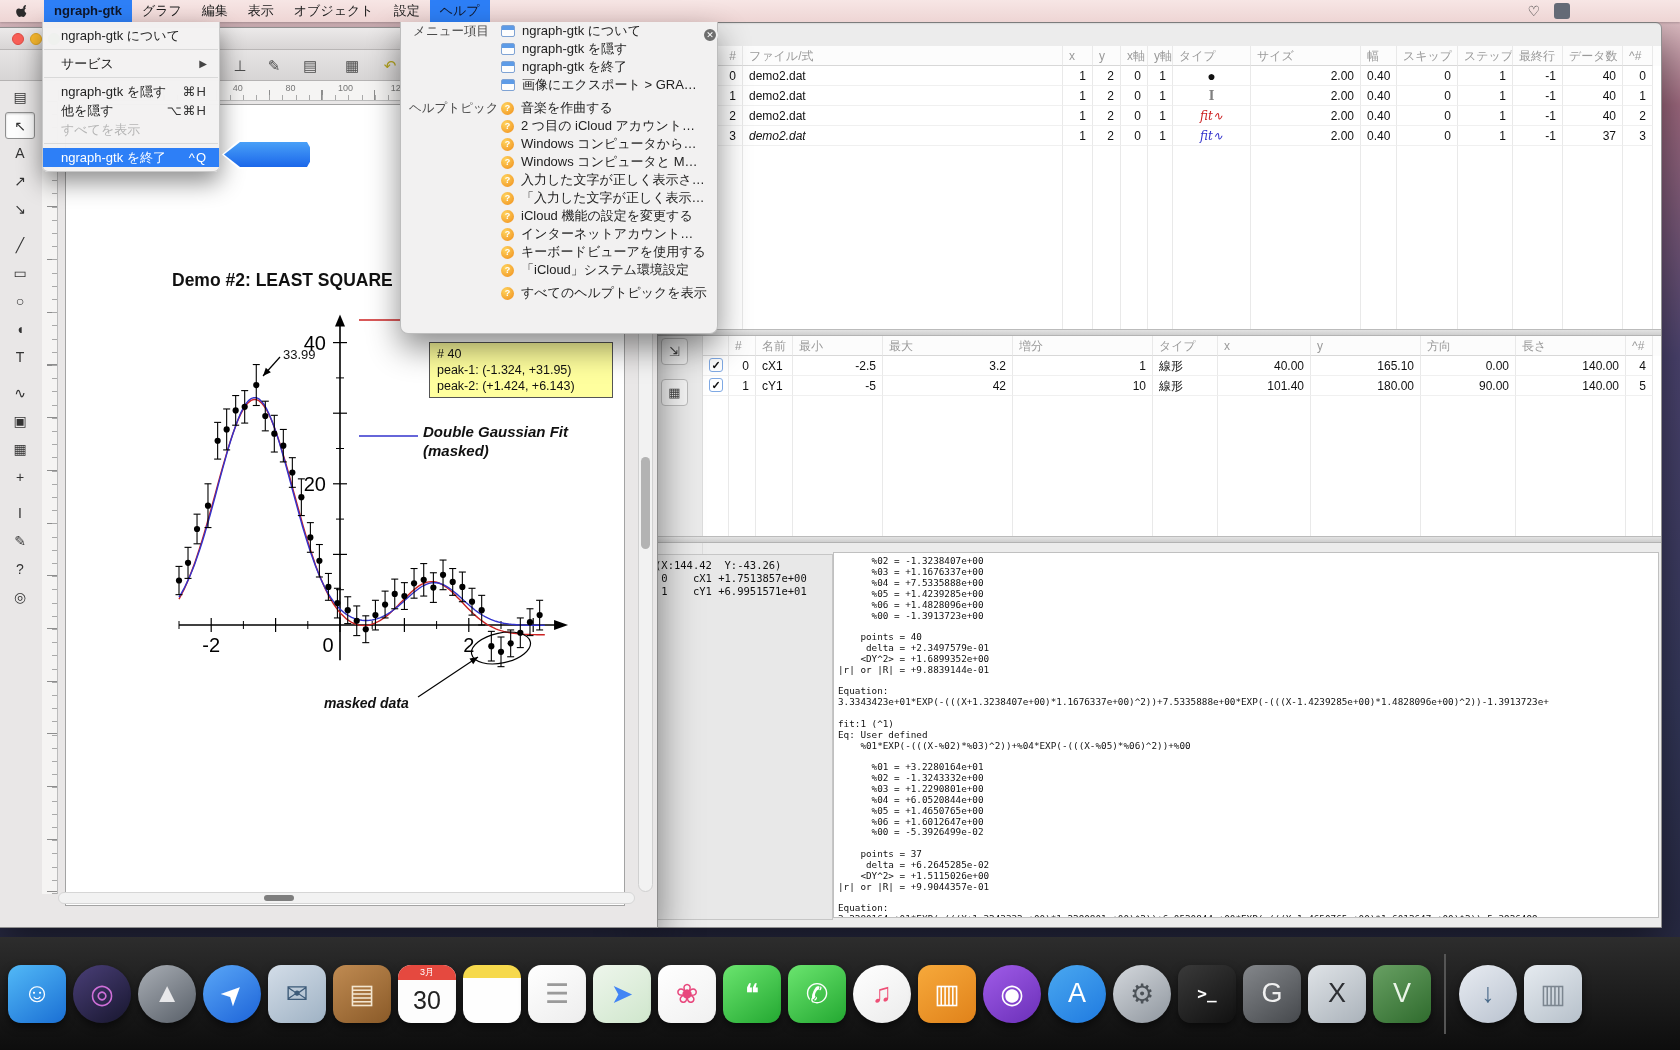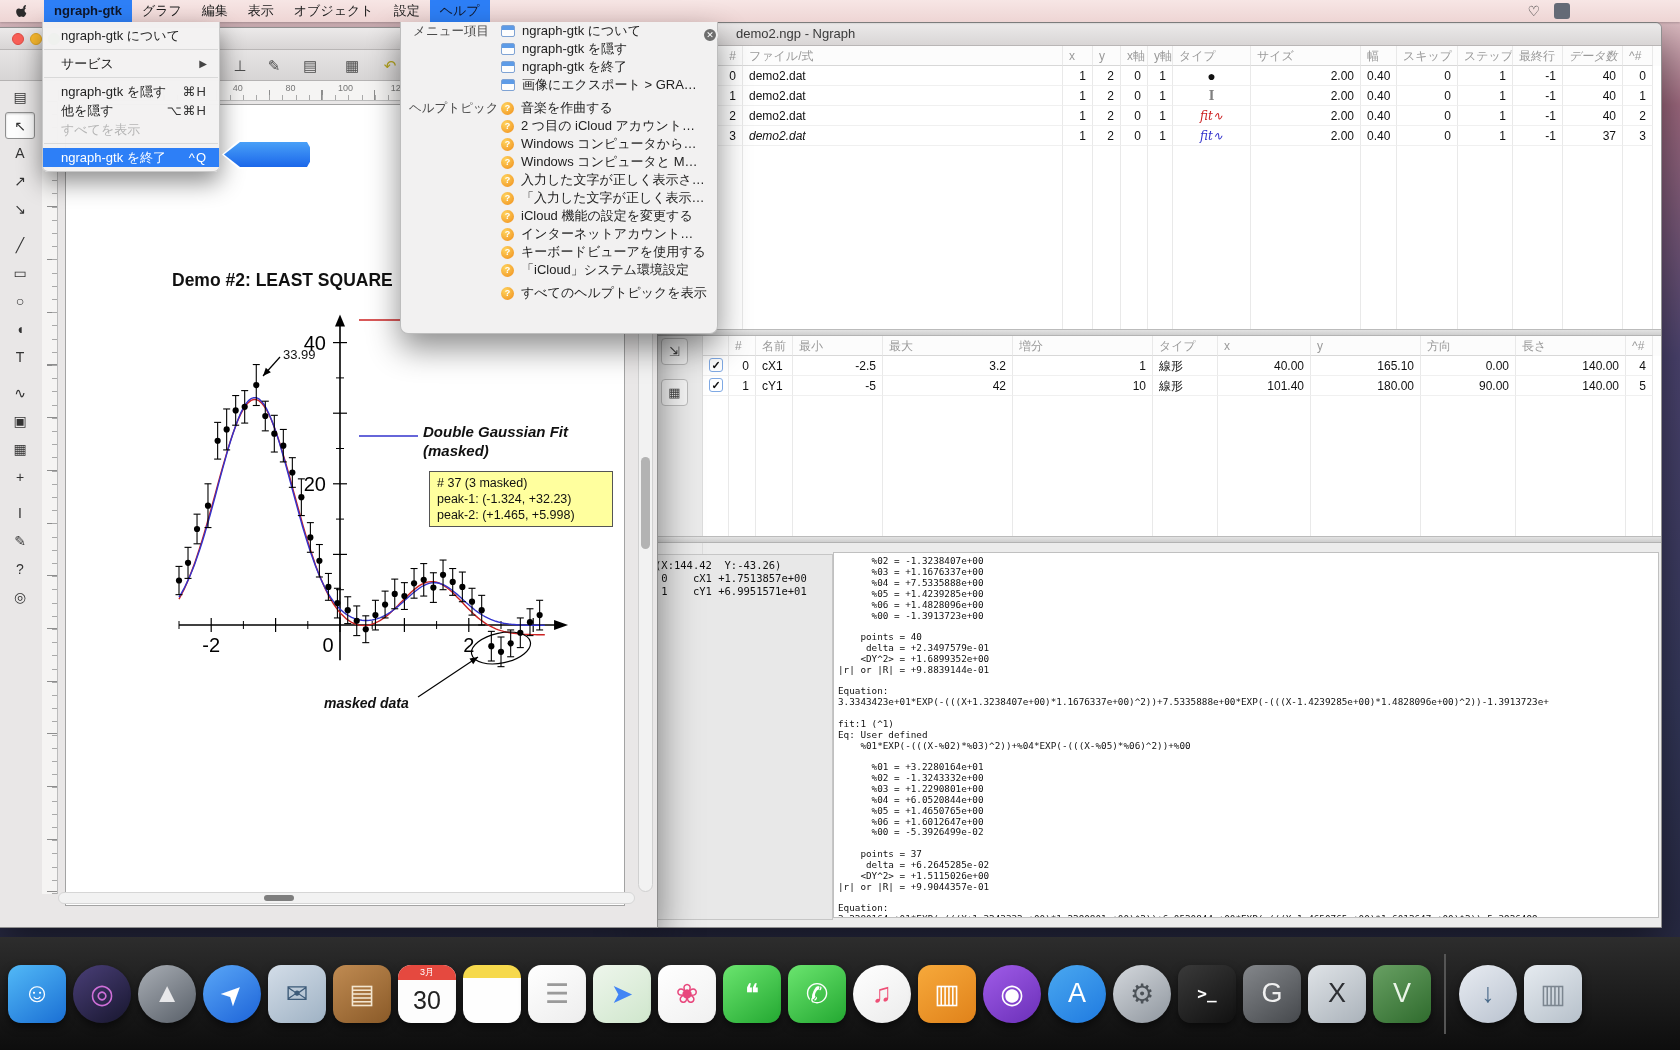--- a/index.html
+++ b/index.html
@@ -426,60 +426,57 @@
         <polygon points="197,271 199.80053840977325,262.7709669696018 204.86817934174394,267.30517201399664" fill="#000"></polygon>
         <line x1="352" y1="592" x2="412" y2="552" stroke="#000" stroke-width="1.2"></line>
         <polygon points="412,552 407.229578312463,559.2665725705505 403.45761697813145,553.6086305690532" fill="#000"></polygon>
       </svg>
     <div class="g-title">Demo #2: LEAST SQUARE</div>
     <div class="g-peak">33.99</div>
     <div class="g-legend">
       <div>Double Gaussian Fit</div>
       <div>(masked)</div>
     </div>
-    <div class="g-box" style="top:366px">
-      <div># 37 (3 masked)</div>
-      <div>peak-1: (-1.324,  +32.23)</div>
-      <div>peak-2: (+1.465,  +5.998)</div>
+    <div class="g-box" style="top:237px">
+      <div># 40</div>
+      <div>peak-1: (-1.324,  +31.95)</div>
+      <div>peak-2: (+1.424,  +6.143)</div>
     </div>
     <div class="g-masked">masked data</div>
   </div>
 
   <div class="vscroll">
       <div class="vthumb"></div>
     </div>
   <div class="hscroll">
       <div class="hthumb"></div>
     </div>
 </div>
 
 <div class="mwin">
-  <div class="m-title">
-    <span>demo2.ngp - Ngraph</span>
-  </div>
   <div class="m-strip">
     <div class="ms-btn" style="top:292px">⇲</div>
     <div class="ms-btn" style="top:333px">▦</div>
   </div>
 
   <div class="pane" id="pane1" style="top:23px;height:283px">
       <div class="trow hdr">
         <div class="c r" style="width: 40px;">#</div>
         <div class="c l" style="width: 320px;">ファイル/式</div>
         <div class="c l" style="width: 30px;">x</div>
         <div class="c l" style="width: 28px;">y</div>
         <div class="c l" style="width: 27px;">x軸</div>
         <div class="c l" style="width: 25px;">y軸</div>
         <div class="c l" style="width: 78px;">タイプ</div>
         <div class="c l" style="width: 110px;">サイズ</div>
         <div class="c l" style="width: 36px;">幅</div>
         <div class="c l" style="width: 61px;">スキップ</div>
         <div class="c l" style="width: 55px;">ステップ</div>
         <div class="c l" style="width: 50px;">最終行</div>
-        <div class="c l" style="width: 60px; font-style: italic;">データ数</div>
+        <div class="c l" style="width: 60px;">データ数</div>
         <div class="c l" style="width: 30px;">^#</div>
       </div>
       <div class="trow body">
         <div class="c r" style="width: 40px;">0</div>
         <div class="c l" style="width: 320px;">demo2.dat</div>
         <div class="c r" style="width: 30px;">1</div>
         <div class="c r" style="width: 28px;">2</div>
         <div class="c r" style="width: 27px;">0</div>
         <div class="c r" style="width: 25px;">1</div>
         <div class="c ct" style="width: 78px;"><span class="ic-dot">●</span></div>

